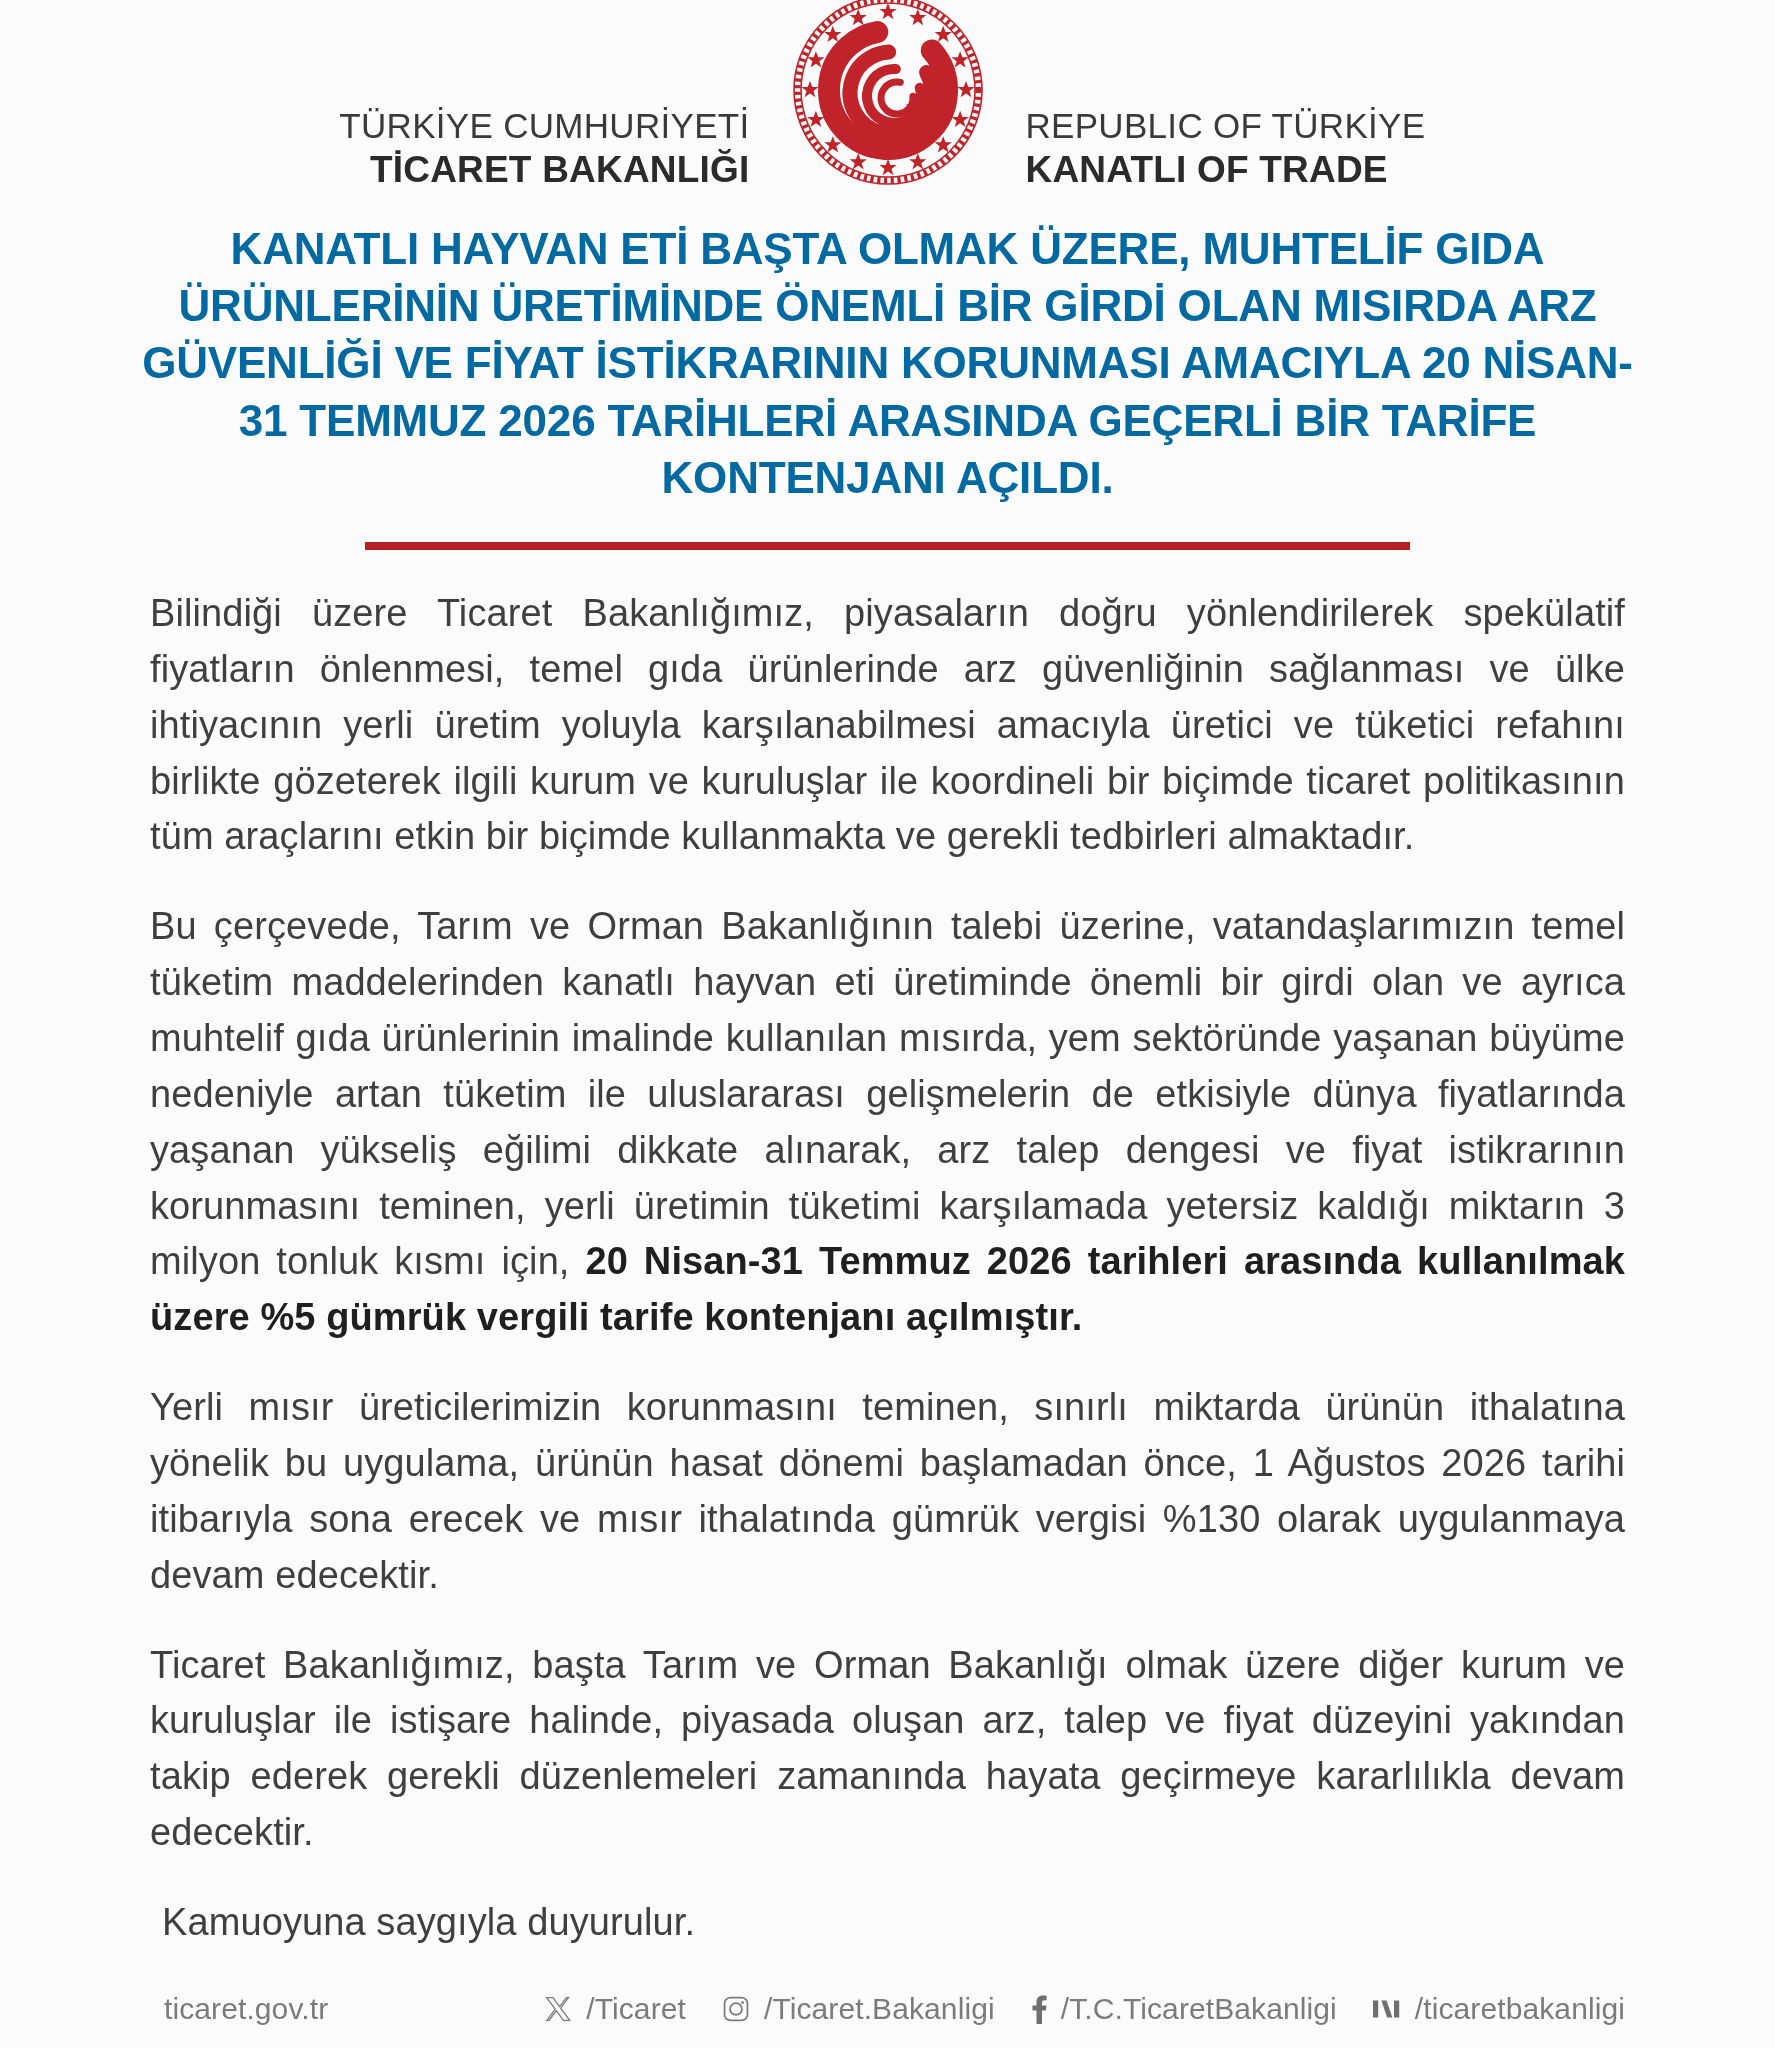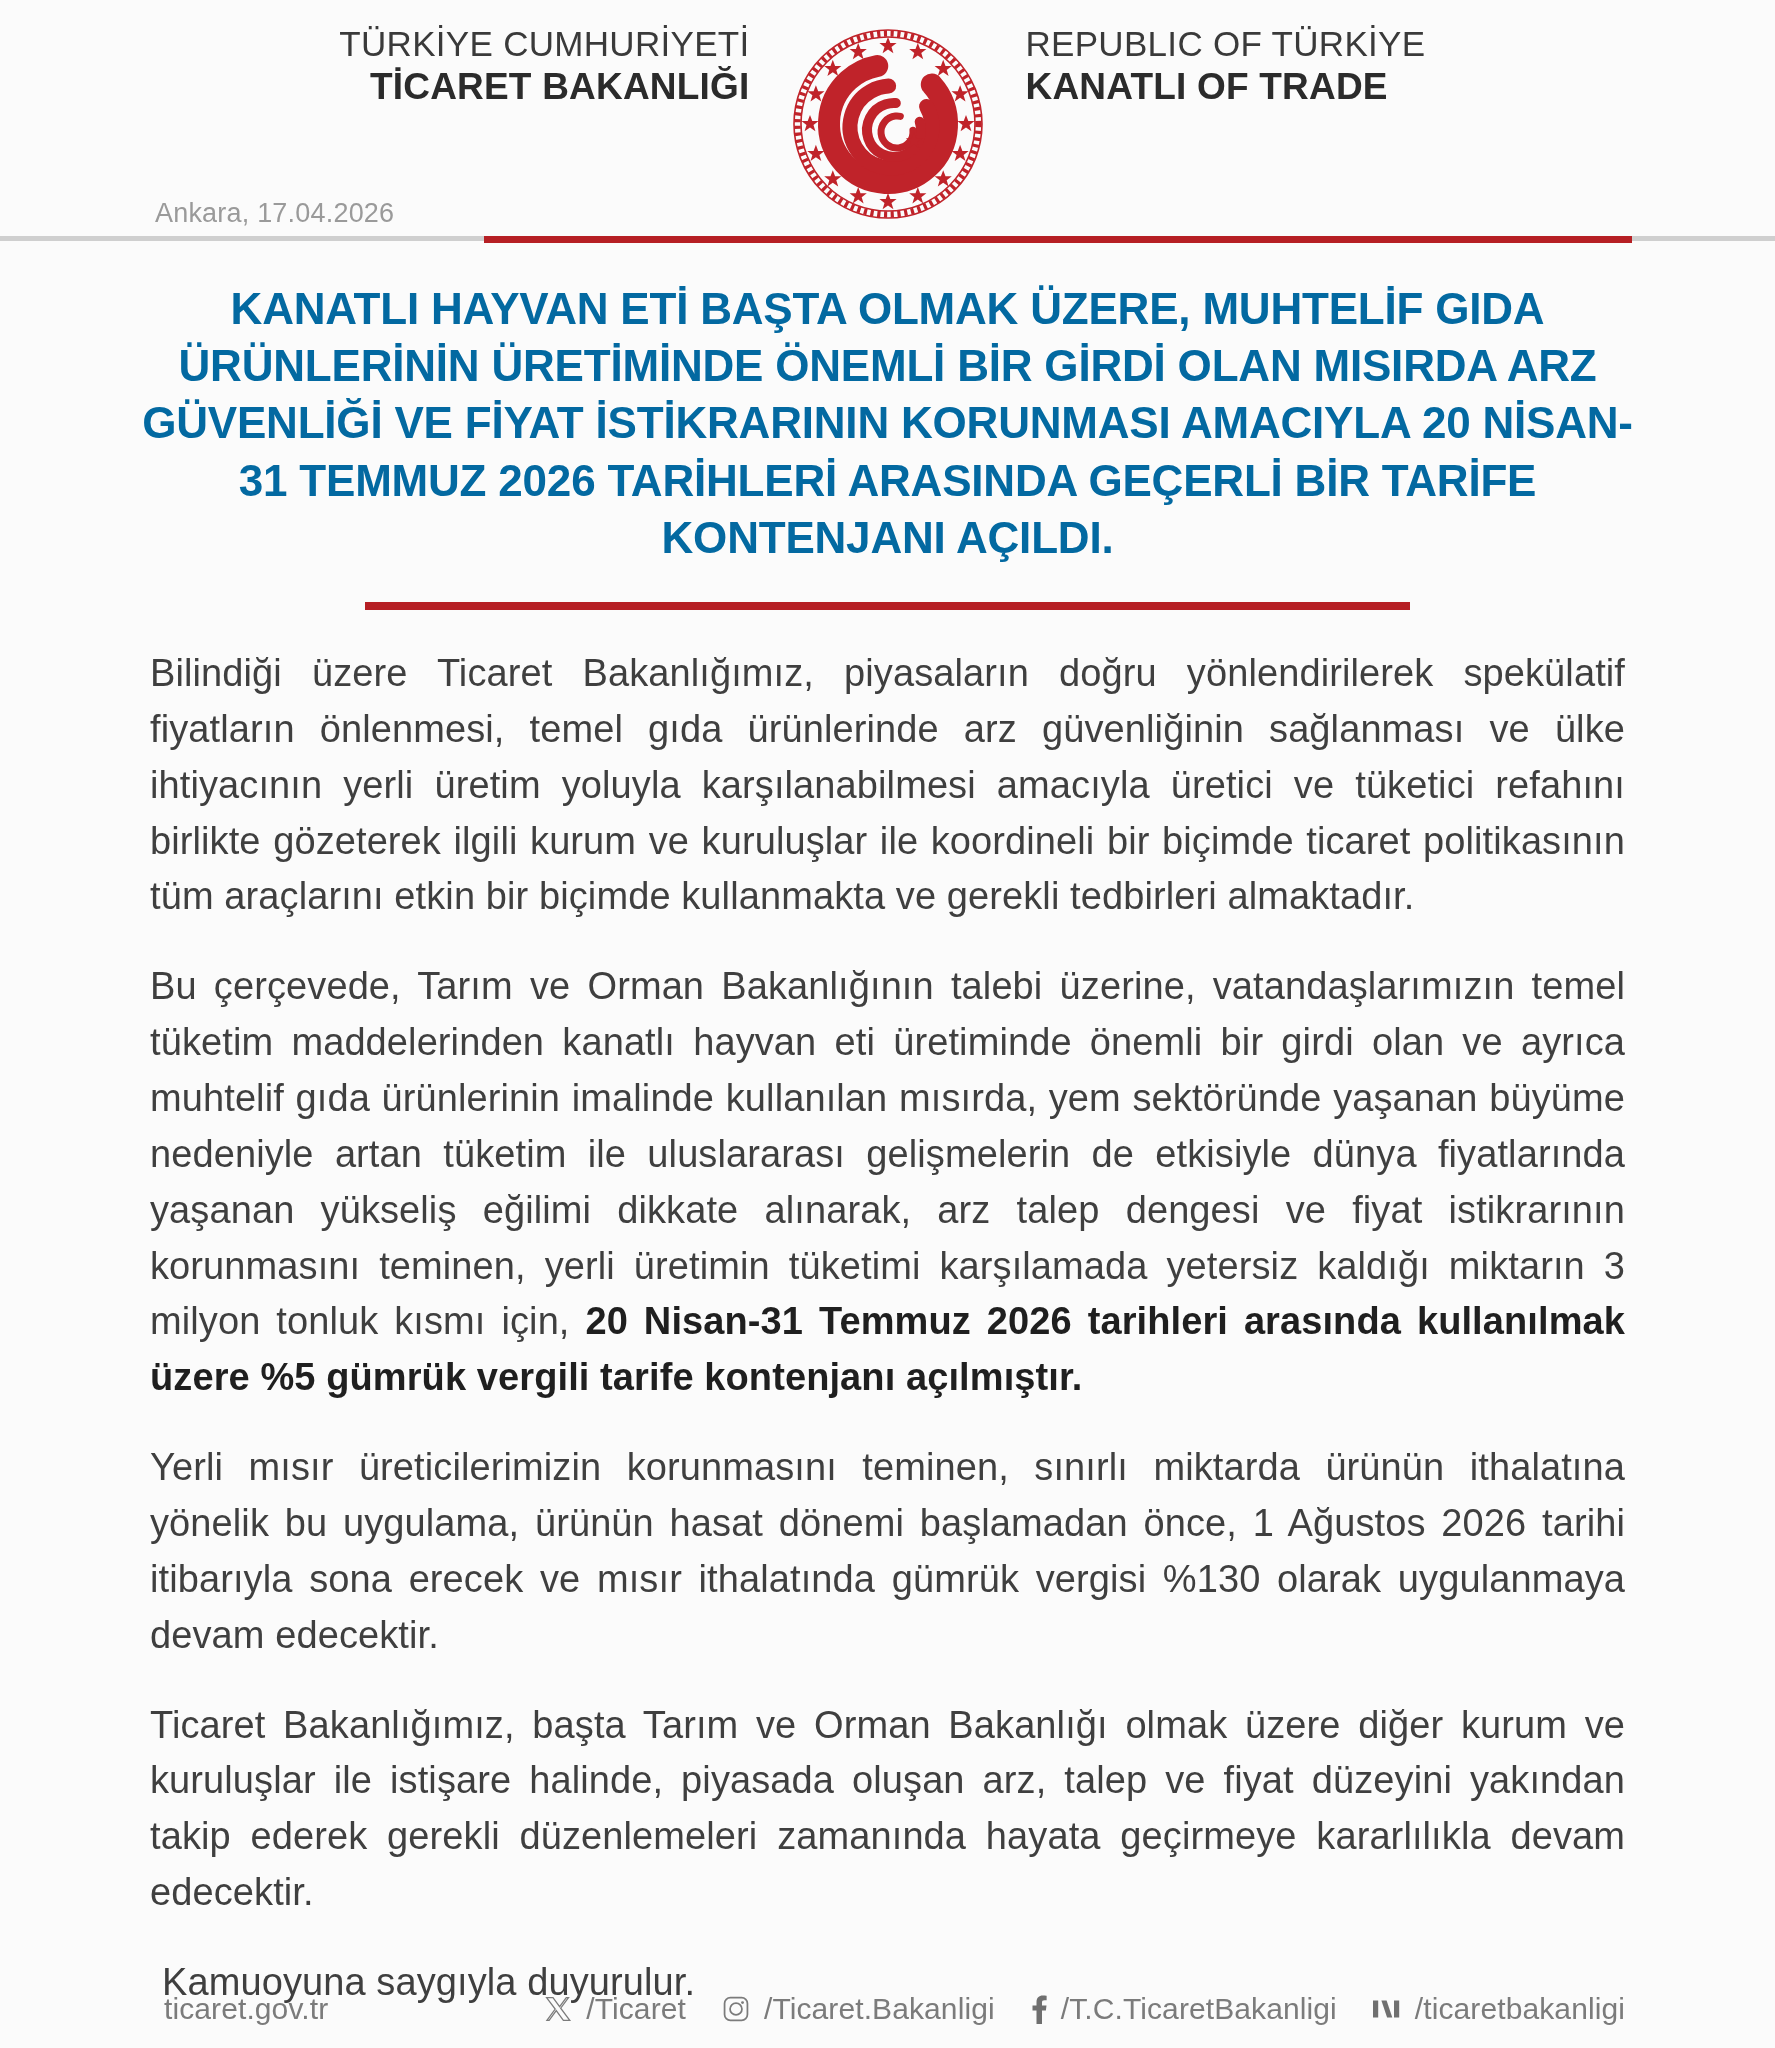--- a/index.html
+++ b/index.html
@@ -16,23 +16,23 @@
     width: 1775px;
     height: 2048px;
     background: #fbfbfb;
     box-sizing: border-box;
     overflow: hidden;
   }
 
   
   .header {
     display: flex;
-    align-items: flex-start;
+    align-items: flex-end;
     justify-content: center;
-    padding-top: 24px;
+    padding-top: 34px;
     height: 190px;
     box-sizing: border-box;
   }
   .brand-tr {
     text-align: right;
     width: 560px;
     padding-right: 38px;
     color: #2d2d2d;
     line-height: 1.12;
   }
@@ -240,25 +240,20 @@
         </g>
       </svg>
     </div>
 
     <div class="brand-en">
       <div class="brand-line1">REPUBLIC OF TÜRKİYE</div>
       <div class="brand-line2">KANATLI OF TRADE</div>
     </div>
   </div>
 
-  <div class="daterow">
-    <div class="date-text">Ankara, 17.04.2026</div>
-    <div class="rule-top"></div>
-    <div class="rule-top-red"></div>
-  </div>
 
   <div class="title">KANATLI HAYVAN ETİ BAŞTA OLMAK ÜZERE, MUHTELİF GIDA ÜRÜNLERİNİN ÜRETİMİNDE ÖNEMLİ BİR GİRDİ OLAN MISIRDA ARZ GÜVENLİĞİ VE FİYAT İSTİKRARININ KORUNMASI AMACIYLA 20 NİSAN-31 TEMMUZ 2026 TARİHLERİ ARASINDA GEÇERLİ BİR TARİFE KONTENJANI AÇILDI.</div>
   <div class="rule-mid"></div>
 
   <div class="body">
     <p class="para">Bilindiği üzere Ticaret Bakanlığımız, piyasaların doğru yönlendirilerek spekülatif fiyatların önlenmesi, temel gıda ürünlerinde arz güvenliğinin sağlanması ve ülke ihtiyacının yerli üretim yoluyla karşılanabilmesi amacıyla üretici ve tüketici refahını birlikte gözeterek ilgili kurum ve kuruluşlar ile koordineli bir biçimde ticaret politikasının tüm araçlarını etkin bir biçimde kullanmakta ve gerekli tedbirleri almaktadır.</p>
 
     <p class="para"><span>Bu çerçevede, Tarım ve Orman Bakanlığının talebi üzerine, vatandaşlarımızın temel tüketim maddelerinden kanatlı hayvan eti üretiminde önemli bir girdi olan ve ayrıca muhtelif gıda ürünlerinin imalinde kullanılan mısırda, yem sektöründe yaşanan büyüme nedeniyle artan tüketim ile uluslararası gelişmelerin de etkisiyle dünya fiyatlarında yaşanan yükseliş eğilimi dikkate alınarak, arz talep dengesi ve fiyat istikrarının korunmasını teminen, yerli üretimin tüketimi karşılamada yetersiz kaldığı miktarın 3 milyon tonluk kısmı için, </span><b>20 Nisan-31 Temmuz 2026 tarihleri arasında kullanılmak üzere %5 gümrük vergili tarife kontenjanı açılmıştır.</b></p>
 
     <p class="para">Yerli mısır üreticilerimizin korunmasını teminen, sınırlı miktarda ürünün ithalatına yönelik bu uygulama, ürünün hasat dönemi başlamadan önce, 1 Ağustos 2026 tarihi itibarıyla sona erecek ve mısır ithalatında gümrük vergisi %130 olarak uygulanmaya devam edecektir.</p>

